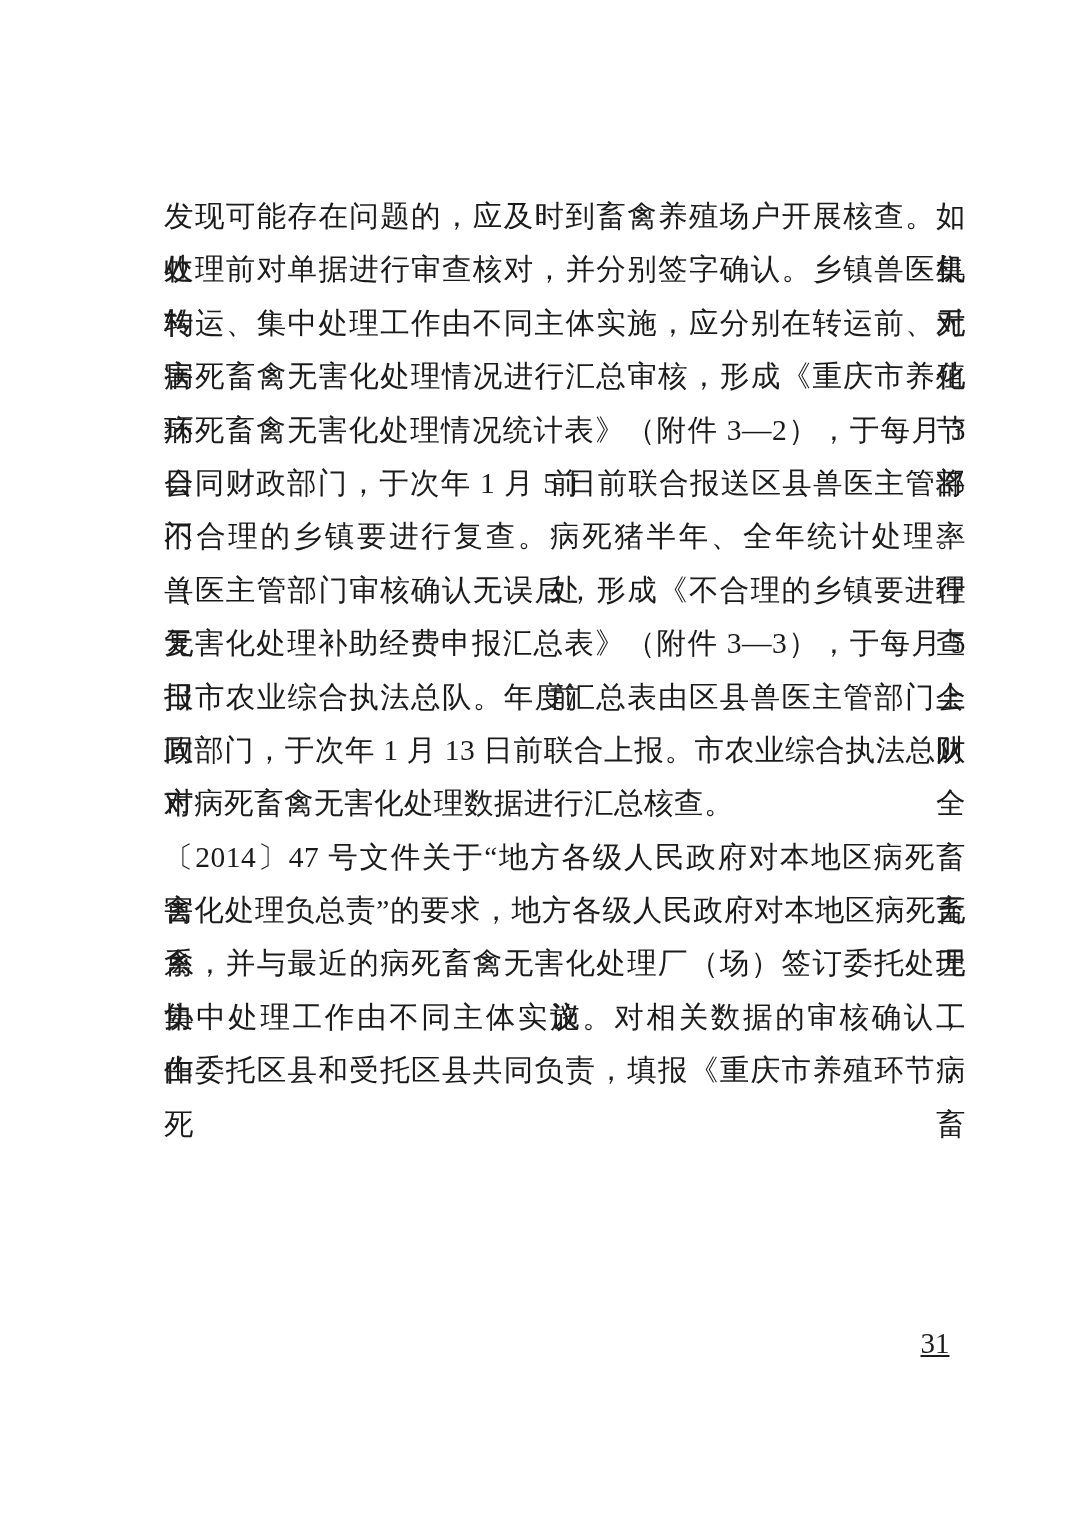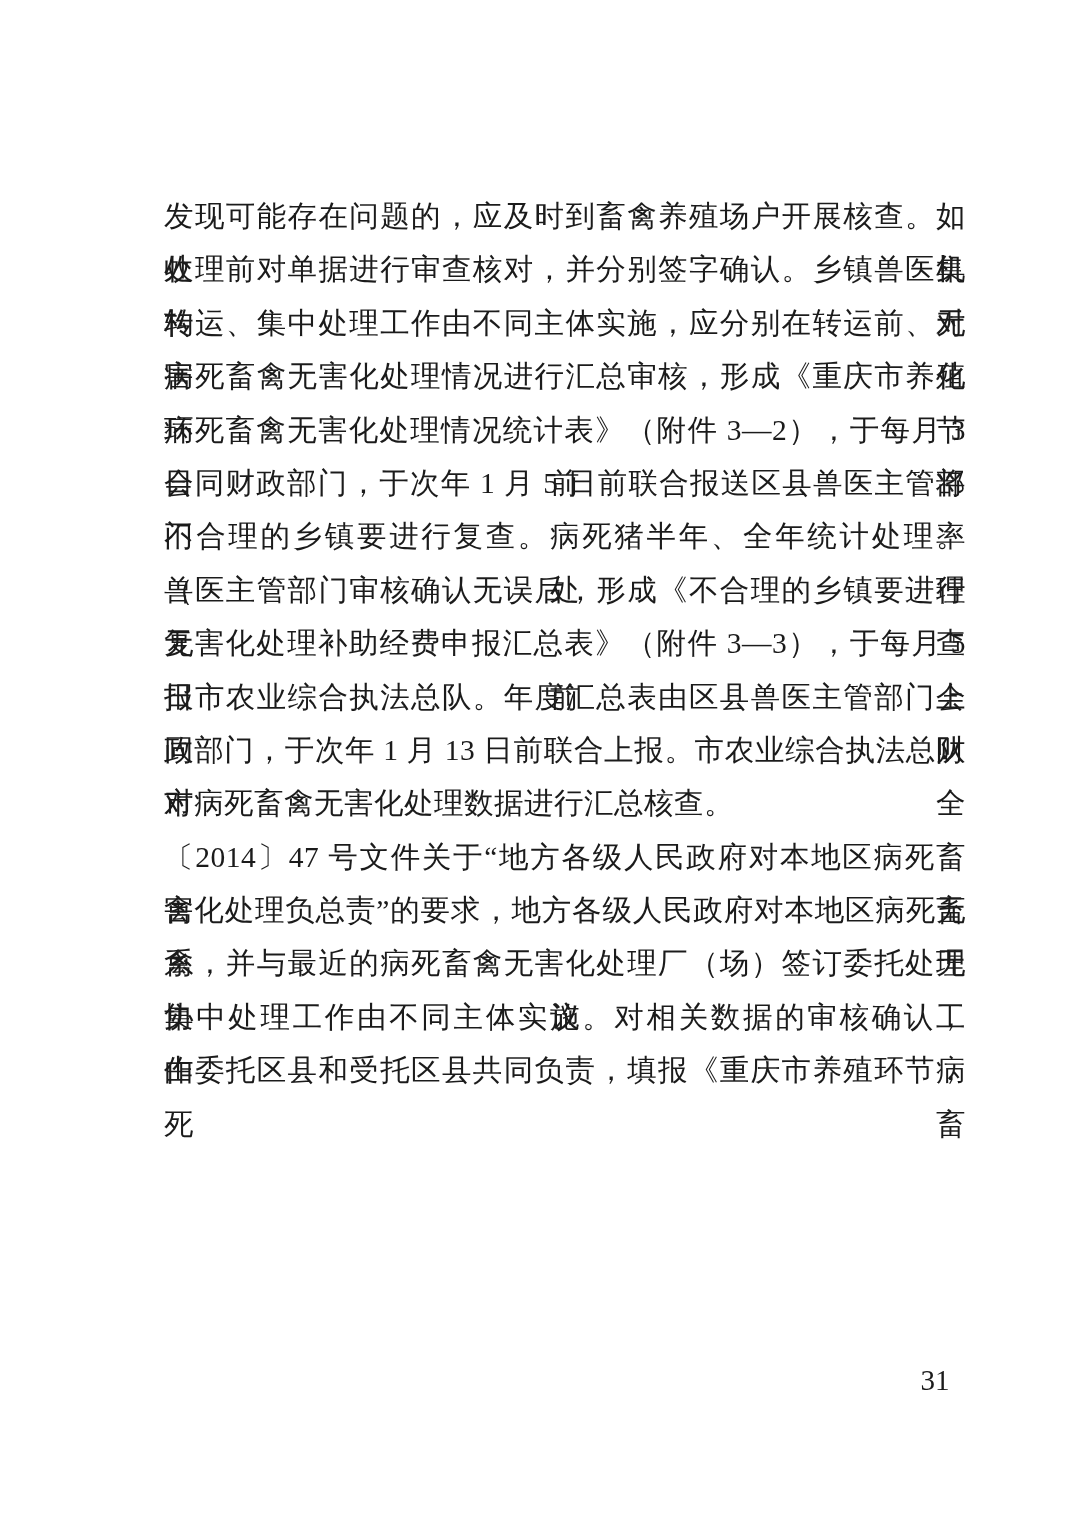--- a/index.html
+++ b/index.html
@@ -40,27 +40,28 @@
   }
   .line.indent {
     text-indent: 59px;
   }
   .line.heading {
     font-weight: bold;
     letter-spacing: 1px;
   }
   .page-number {
     position: absolute;
-    top: 1360px;
+    top: 1323px;
     left: 905px;
     width: 60px;
     text-align: center;
     font-size: 29px;
     line-height: 40px;
     color: #1b1b1b;
+    text-decoration: underline;
   }
 </style>
 </head>
 <body>
 
 <div class="page">
   <div class="text-block">
       <div class="line fill">发现可能存在问题的，应及时到畜禽养殖场户开展核查。如收集</div>
       <div class="line fill">处理前对单据进行审查核对，并分别签字确认。乡镇兽医机构对</div>
       <div class="line fill">转运、集中处理工作由不同主体实施，应分别在转运前、无害化</div>

